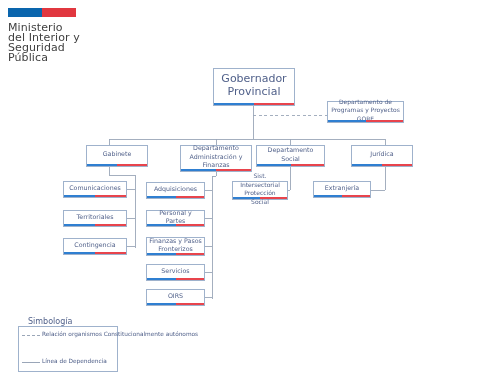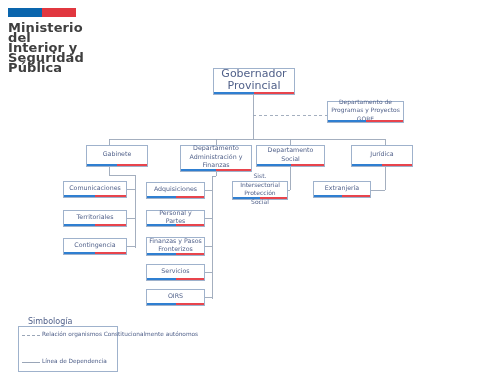--- a/index.html
+++ b/index.html
@@ -13,23 +13,23 @@
   }
   #root{position:absolute;left:0;top:0;width:500px;height:377px;}
 
   
   .logo{position:absolute;left:8px;top:8px;width:72px;}
   .logo-bars{display:flex;width:68px;height:9px;}
   .logo-bar-blue{flex:1;background:#0a65ad;}
   .logo-bar-red{flex:1;background:#e1373f;}
   .logo-text{
     margin-top:6px;
-    font-size:13px;
+    font-size:11px;
     line-height:10px;
-    font-weight:bold;
+    font-weight:normal;
     color:#3f3f3f;
     letter-spacing:.1px;
   }
 
   
   #wires{position:absolute;left:0;top:0;width:500px;height:377px;}
 
   
   .node{
     position:absolute;
@@ -136,21 +136,21 @@
       <path d="M212,246 L205,246"></path>
       <path d="M212,272 L205,272"></path>
       <path d="M212,297 L205,297"></path>
 
       <path d="M290,167 L290,190 L287,190"></path>
 
       <path d="M385,167 L385,190 L371,190"></path>
     </g>
   </svg>
 
-  <div class="node n-root" style="left:213px;top:68px;width:82px;height:27px;">
+  <div class="node n-root" style="left:213px;top:68px;width:82px;height:38px;">
     <span class="lbl">Gobernador Provincial</span>
     <span class="accent">
         <i class="b"></i>
         <i class="r"></i>
       </span>
   </div>
 
   <div class="node n-side" style="left:327px;top:101px;width:77px;height:22px;">
     <span class="lbl">Departamento de Programas y Proyectos GORE</span>
     <span class="accent">

